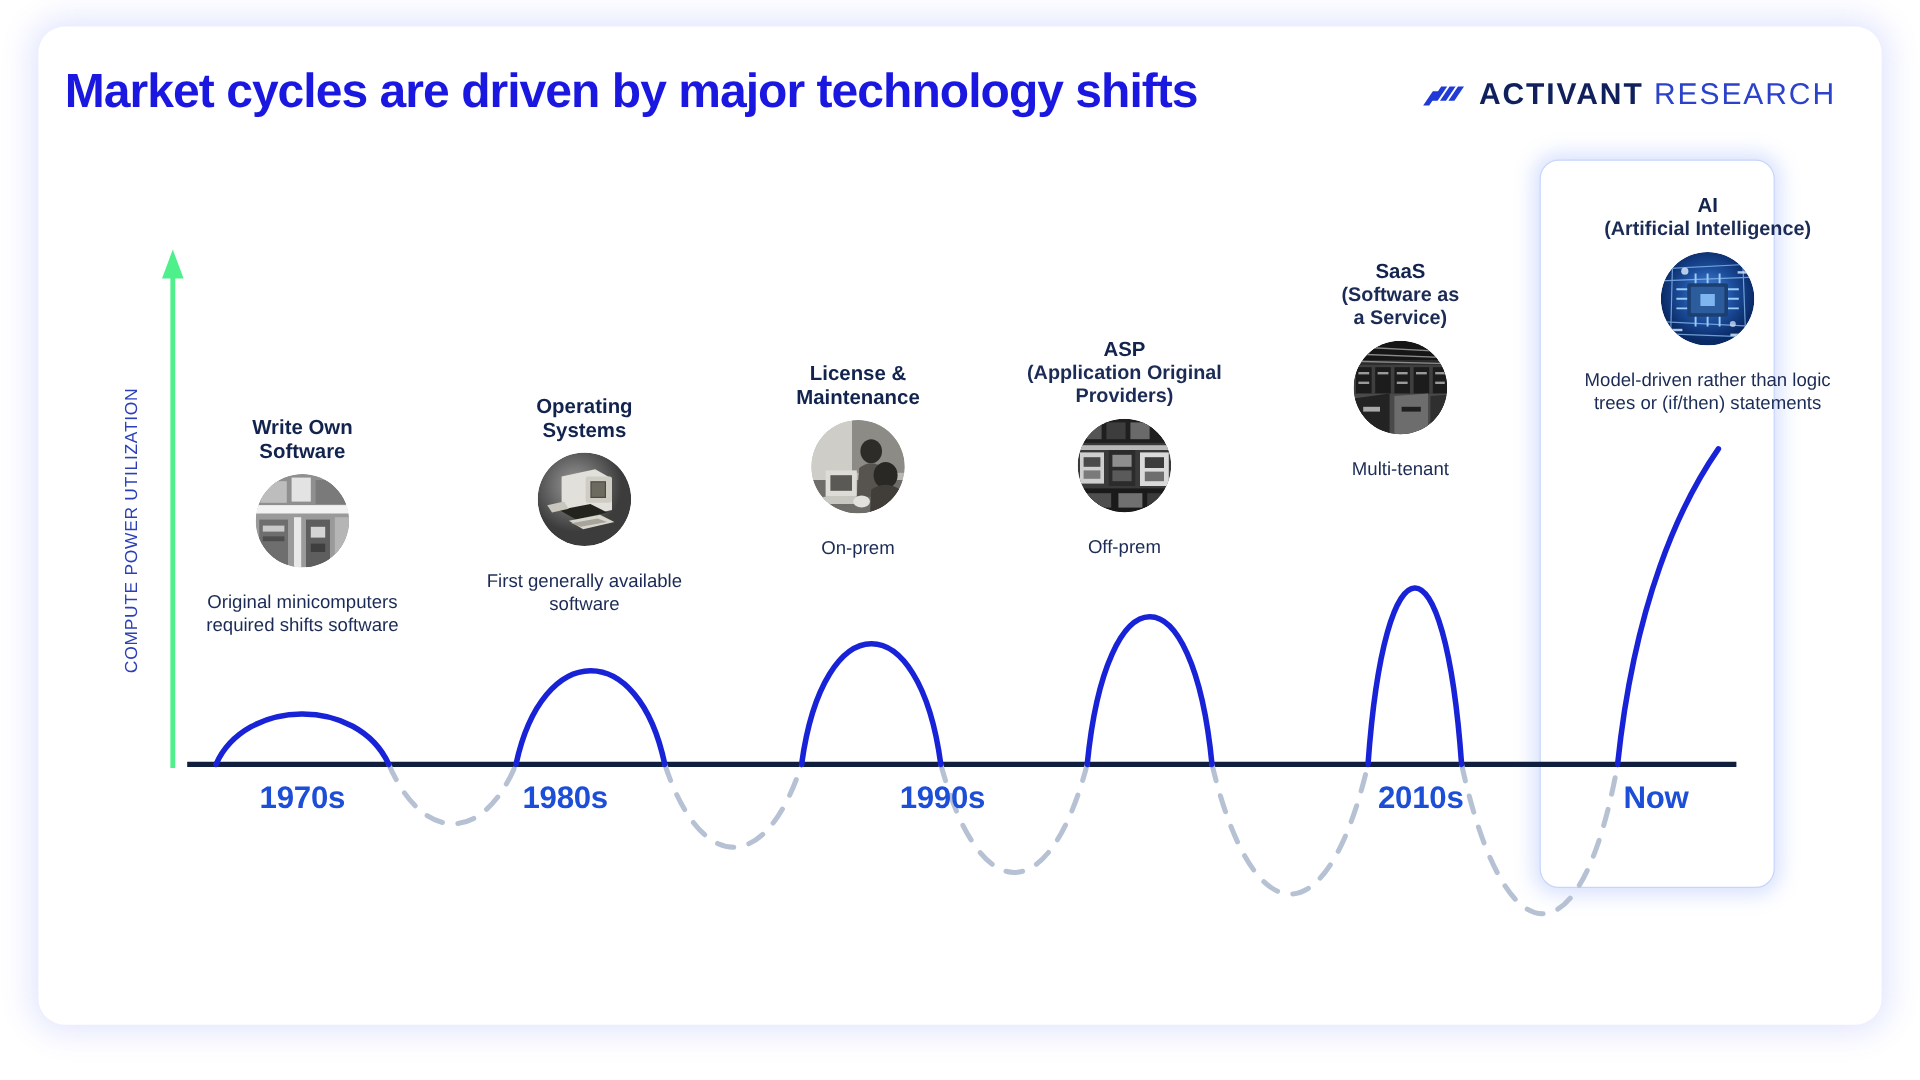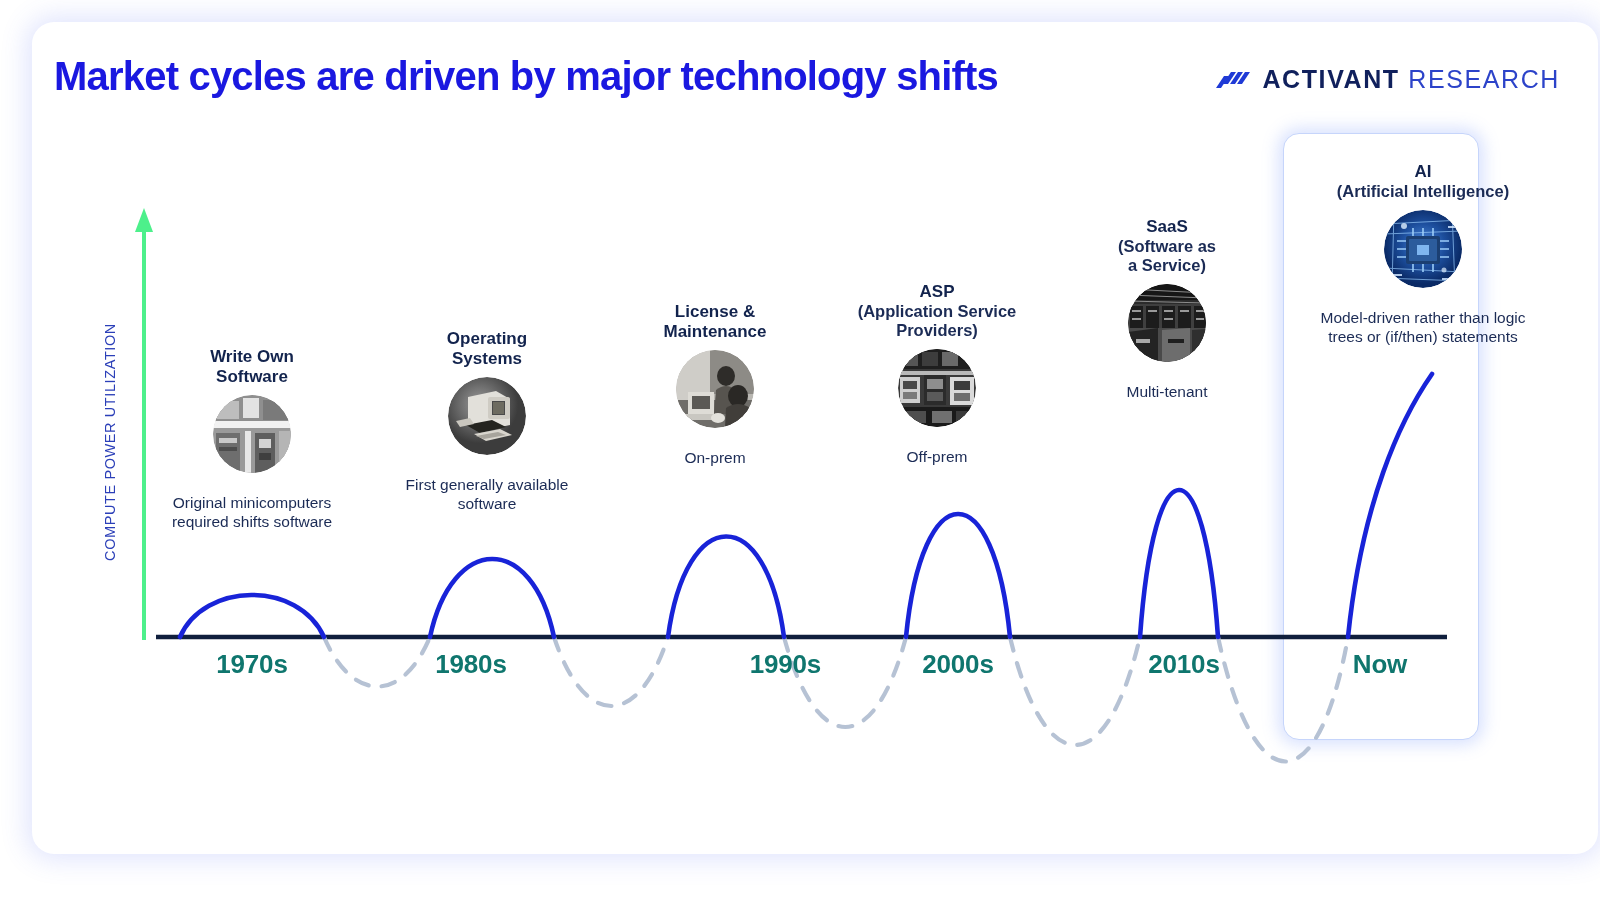--- a/index.html
+++ b/index.html
@@ -22,21 +22,20 @@
   
   #card {
     position: absolute;
     left: 32px;
     top: 22px;
     width: 1536px;
     height: 832px;
     background: #ffffff;
     border-radius: 22px;
     box-shadow: 0 0 26px 6px rgba(80, 100, 245, 0.17);
-    padding-left: 30px;
   }
 
   
   #title {
     position: absolute;
     left: 22px;
     top: 32px;
     font-size: 40px;
     font-weight: bold;
     letter-spacing: -0.8px;
@@ -146,21 +145,21 @@
     color: #1b2b55;
   }
 
   
   .decade {
     position: absolute;
     text-align: center;
     width: 190px;
     font-size: 26px;
     font-weight: bold;
-    color: #0f766e;
+    color: #1d4ed8;
     letter-spacing: -0.2px;
   }
 </style>
 </head>
 <body>
 
 <div id="stage">
   <div id="card">
 
     <div id="title">Market cycles are driven by major technology shifts</div>
@@ -308,21 +307,21 @@
             </g>
           </svg>
         </div>
         <div class="era-caption">On-prem</div>
       </div>
 
       <div class="era" style="left:800px; top:260px;">
         <div class="era-title">
           <div>ASP</div>
         </div>
-        <div class="era-sub">(Application Service Providers)</div>
+        <div class="era-sub">(Application Original Providers)</div>
         <div class="era-photo">
           <svg viewBox="0 0 78 78">
             <defs>
                 <clipPath id="c4">
                   <circle cx="39" cy="39" r="39"></circle>
                 </clipPath>
               </defs>
             <g clip-path="url(#c4)">
               <rect width="78" height="78" fill="#3a3a3a"></rect>
               <rect x="0" y="0" width="78" height="20" fill="#1f1f1f"></rect>
@@ -456,19 +455,18 @@
               <circle cx="60" cy="60" r="2.5" fill="#dff0ff" opacity="0.7"></circle>
             </g>
           </svg>
         </div>
         <div class="era-caption">Model-driven rather than logic trees or (if/then) statements</div>
       </div>
 
       <div class="decade" style="left:125px; top:627px;">1970s</div>
       <div class="decade" style="left:344px; top:627px;">1980s</div>
       <div class="decade" style="left:599px; top:627px;text-align:right;">1990s</div>
-      <div class="decade" style="left:831px; top:627px;">2000s</div>
       <div class="decade" style="left:1057px; top:627px;">2010s</div>
       <div class="decade" style="left:1253px; top:627px;">Now</div>
 
     </div>
   </div>
 </div>
 
 </body></html>

